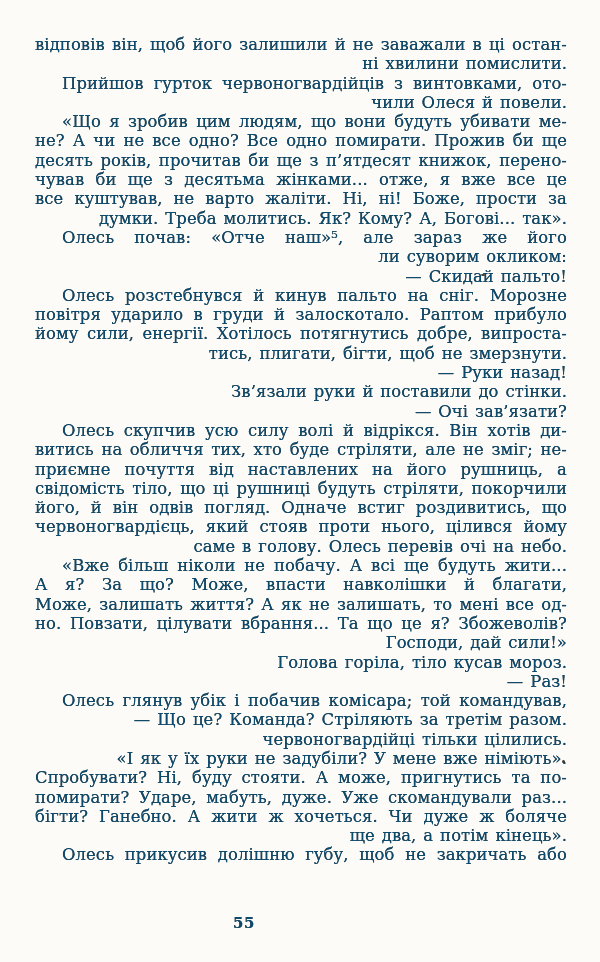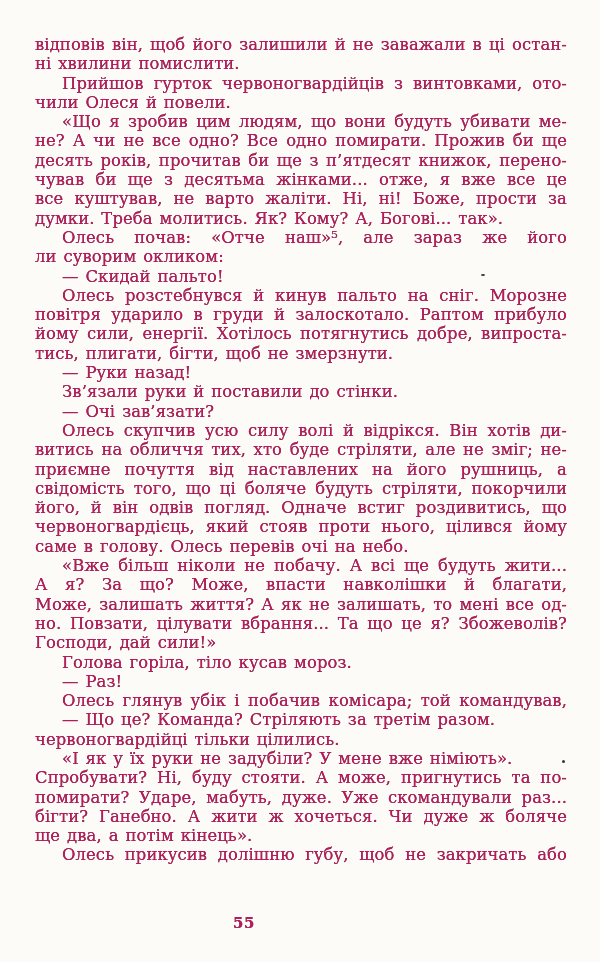--- a/index.html
+++ b/index.html
@@ -22,21 +22,21 @@
   }
 
   .line {
     height: 19.3px;
     line-height: 19.3px;
     font-size: 16.4px;
     letter-spacing: 0.1px;
     word-spacing: 1.6px;
     white-space: normal;
     overflow: hidden;
-    text-align: left;
+    text-align: right;
     text-shadow: 0 0 0.45px rgba(25, 21, 17, 0.8);
   }
   .line.justify {
     text-align: justify;
     text-align-last: justify;
   }
   .line.indent {
     padding-left: 27px;
   }
 
@@ -56,21 +56,21 @@
     position: absolute;
     background: #3a352f;
     border-radius: 50%;
   }
   .speck-1 { left: 481px; top: 274px; width: 4px; height: 2px; }
   .speck-2 { left: 562px; top: 760px; width: 3px; height: 3px; }
 </style>
 </head>
 <body>
 
-<div class="page" style="background: rgb(252, 251, 248); color: #be185d;">
+<div class="page" style="background: rgb(252, 251, 248); color: #0c4a6e;">
   <div class="text-column" id="text-column">
       <div class="line justify">відповів він, щоб його залишили й не заважали в ці остан-</div>
       <div class="line">ні хвилини помислити.</div>
       <div class="line indent justify">Прийшов гурток червоногвардійців з винтовками, ото-</div>
       <div class="line">чили Олеся й повели.</div>
       <div class="line indent justify">«Що я зробив цим людям, що вони будуть убивати ме-</div>
       <div class="line justify">не? А чи не все одно? Все одно помирати. Прожив би ще</div>
       <div class="line justify">десять років, прочитав би ще з п’ятдесят книжок, перено-</div>
       <div class="line justify">чував би ще з десятьма жінками... отже, я вже все це знаю,</div>
       <div class="line justify">все куштував, не варто жаліти. Ні, ні! Боже, прости за</div>
@@ -81,21 +81,21 @@
       <div class="line indent justify">Олесь розстебнувся й кинув пальто на сніг. Морозне</div>
       <div class="line justify">повітря ударило в груди й залоскотало. Раптом прибуло</div>
       <div class="line justify">йому сили, енергії. Хотілось потягнутись добре, випроста-</div>
       <div class="line">тись, плигати, бігти, щоб не змерзнути.</div>
       <div class="line indent">— Руки назад!</div>
       <div class="line indent">Зв’язали руки й поставили до стінки.</div>
       <div class="line indent">— Очі зав’язати?</div>
       <div class="line indent justify">Олесь скупчив усю силу волі й відрікся. Він хотів ди-</div>
       <div class="line justify">витись на обличчя тих, хто буде стріляти, але не зміг; не-</div>
       <div class="line justify">приємне почуття від наставлених на його рушниць, а також</div>
-      <div class="line justify">свідомість того, що ці боляче будуть стріляти, покорчили</div>
+      <div class="line justify">свідомість тіло, що ці рушниці будуть стріляти, покорчили</div>
       <div class="line justify">його, й він одвів погляд. Одначе встиг роздивитись, що</div>
       <div class="line justify">червоногвардієць, який стояв проти нього, цілився йому</div>
       <div class="line">саме в голову. Олесь перевів очі на небо.</div>
       <div class="line indent justify">«Вже більш ніколи не побачу. А всі ще будуть жити...</div>
       <div class="line justify">А я? За що? Може, впасти навколішки й благати, просити?</div>
       <div class="line justify">Може, залишать життя? А як не залишать, то мені все од-</div>
       <div class="line justify">но. Повзати, цілувати вбрання... Та що це я? Збожеволів?</div>
       <div class="line">Господи, дай сили!»</div>
       <div class="line indent">Голова горіла, тіло кусав мороз.</div>
       <div class="line indent">— Раз!</div>

